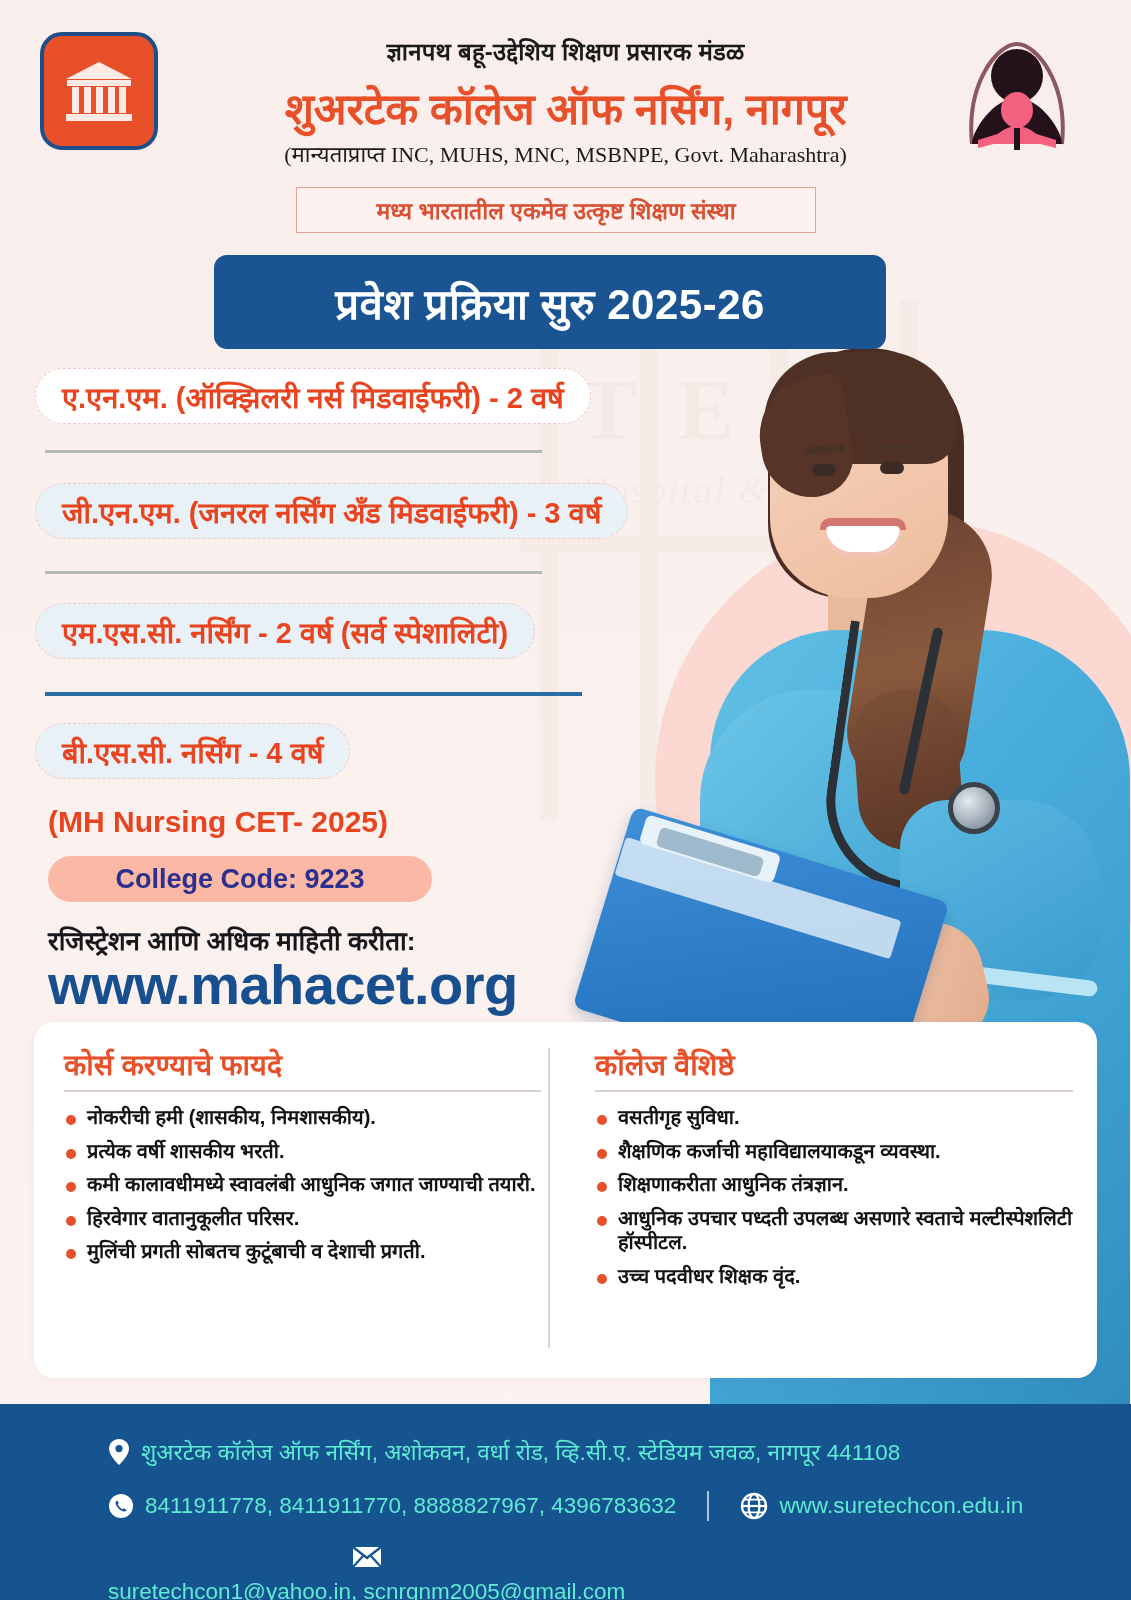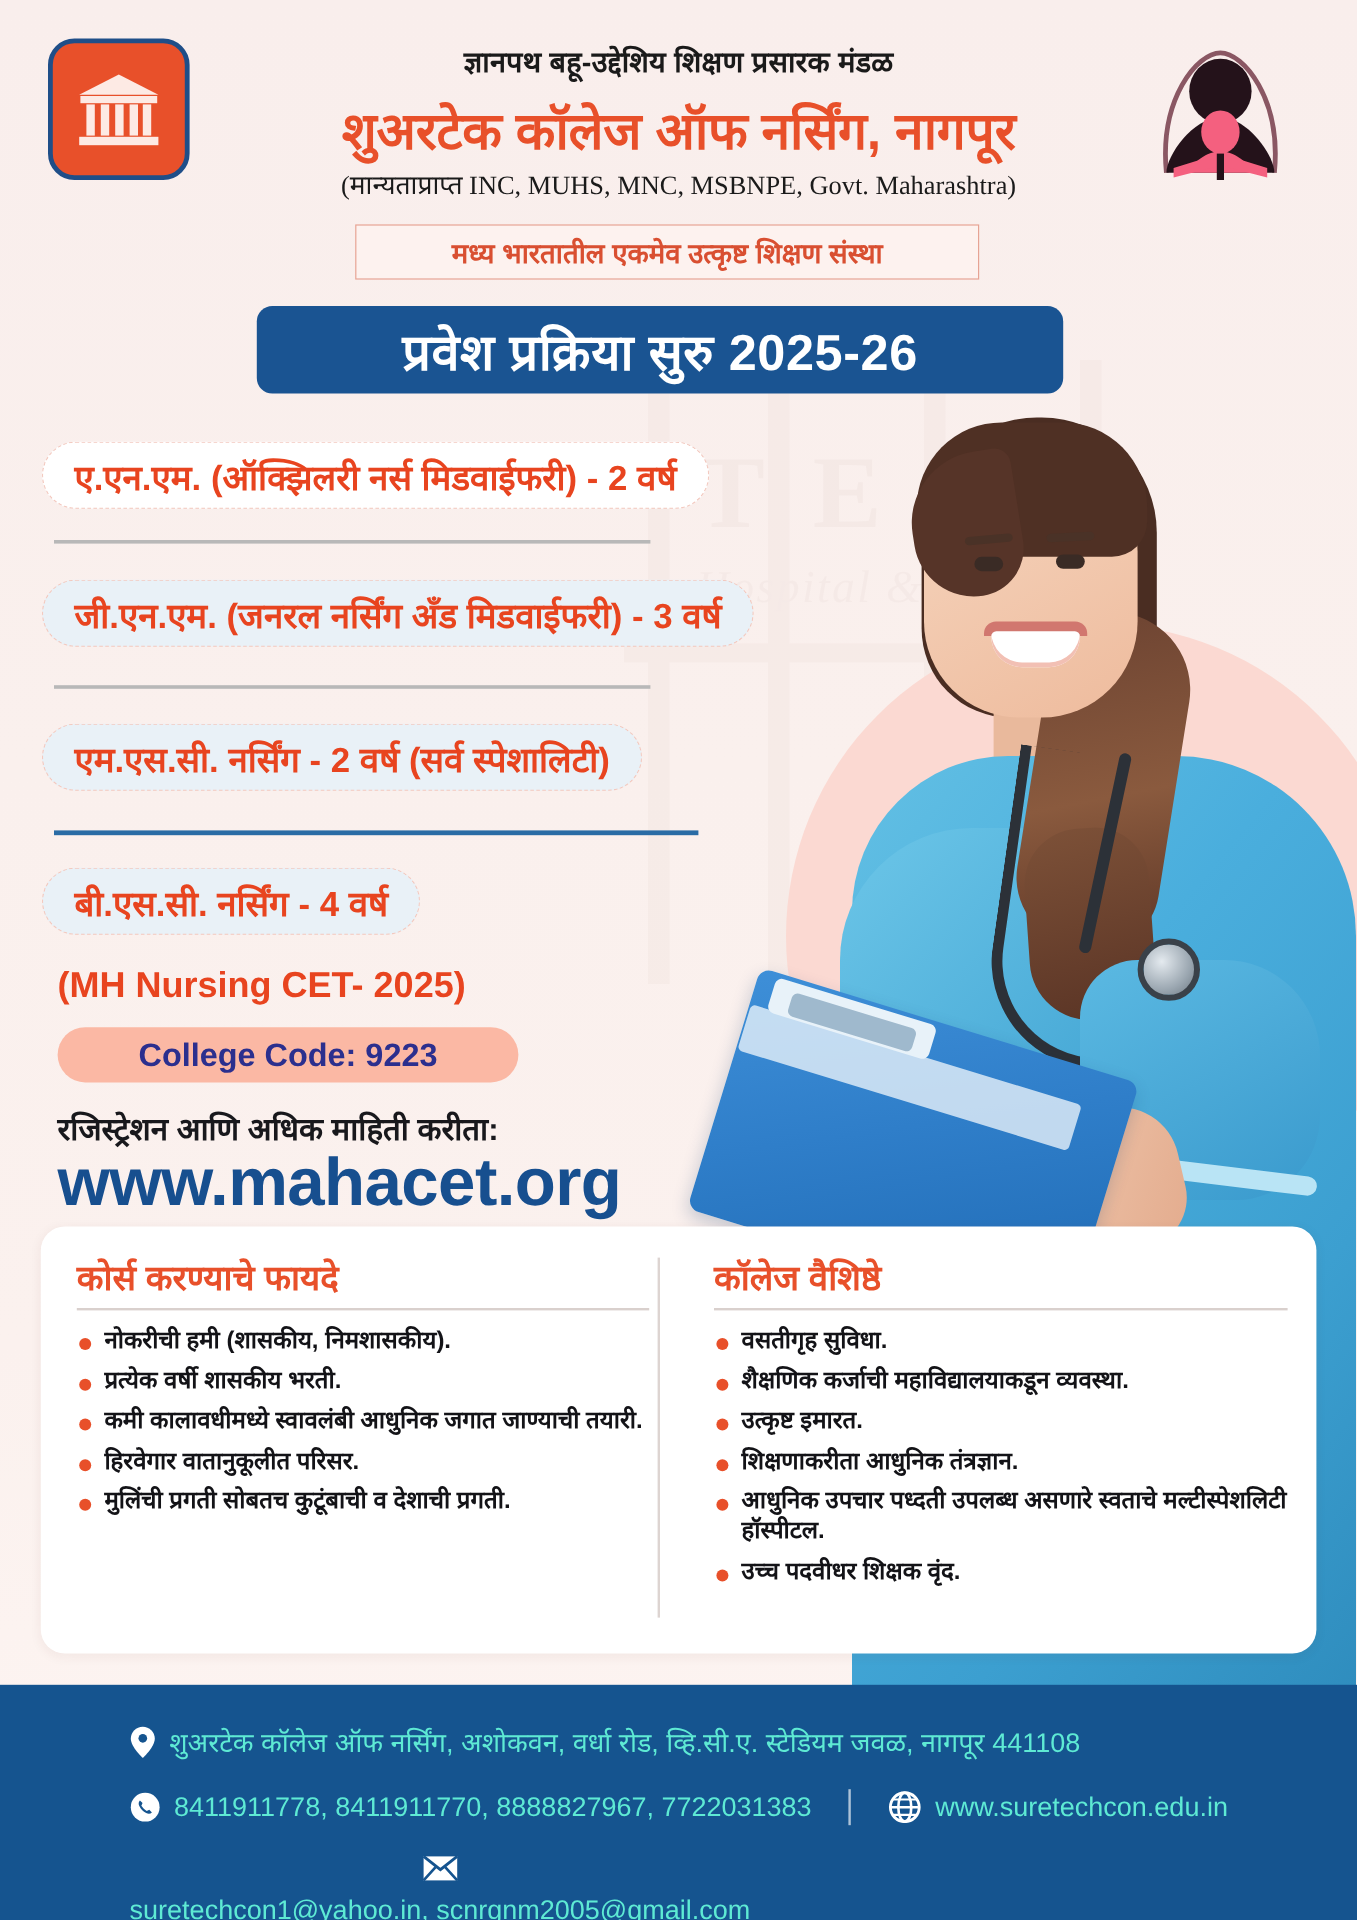--- a/index.html
+++ b/index.html
@@ -191,21 +191,21 @@
   }
   .tagline-box {
     position:absolute; left:296px; top:187px; width:520px; height:46px;
     border:1.5px solid #e6a394; background:#fdf2ef;
     display:flex; align-items:center; justify-content:center;
   }
   .tagline-box span { font-size:23px; font-weight:700; color:#d94f31; }
 
   
   .banner {
-    position:absolute; left:214px; top:255px; width:672px; height:73px;
+    position:absolute; left:214px; top:255px; width:672px; height:94px;
     background:#1a5492; border-radius:13px;
     display:flex; align-items:center; justify-content:center;
   }
   .banner span {
     font-size:42px; font-weight:700; color:#fff; letter-spacing:.5px;
   }
 
   
   .pill {
     position:absolute; height:56px; border-radius:28px;
@@ -411,21 +411,20 @@
         <li>हिरवेगार वातानुकूलीत परिसर.</li>
         <li>मुलिंची प्रगती सोबतच कुटूंबाची व देशाची प्रगती.</li>
       </ul>
     </div>
     <div class="col right">
       <div class="col-title">कॉलेज वैशिष्ठे</div>
       <div class="col-underline"></div>
       <ul class="bullets">
         <li>वसतीगृह सुविधा.</li>
         <li>शैक्षणिक कर्जाची महाविद्यालयाकडून व्यवस्था.</li>
-        <li>उत्कृष्ट इमारत.</li>
         <li>शिक्षणाकरीता आधुनिक तंत्रज्ञान.</li>
         <li>आधुनिक उपचार पध्दती उपलब्ध असणारे स्वताचे मल्टीस्पेशलिटी हॉस्पीटल.</li>
         <li>उच्च पदवीधर शिक्षक वृंद.</li>
       </ul>
     </div>
   </div>
   <div class="vdiv"></div>
 
   <div class="footer">
 
@@ -439,21 +438,21 @@
       <span>शुअरटेक कॉलेज ऑफ नर्सिंग, अशोकवन, वर्धा रोड, व्हि.सी.ए. स्टेडियम जवळ, नागपूर 441108</span>
     </div>
 
     <div class="f-row f-row-2">
       <span class="ico">
         <svg width="26" height="26" viewBox="0 0 26 26">
           <circle cx="13" cy="13" r="12" fill="#fff"></circle>
           <path d="M8.6 7.4 C7.4 8.6 7.2 10.4 8.2 12.2 C9.6 14.8 11.2 16.4 13.8 17.8 C15.6 18.8 17.4 18.6 18.6 17.4 L16.4 15.2 L14.3 16.2 C13 15.4 10.6 13 9.8 11.7 L10.8 9.6 Z" fill="#15548f"></path>
         </svg>
       </span>
-      <span>8411911778, 8411911770, 8888827967, 7722031383</span>
+      <span>8411911778, 8411911770, 8888827967, 4396783632</span>
       <span class="f-sep"></span>
       <span class="ico">
         <svg width="28" height="28" viewBox="0 0 28 28">
           <circle cx="14" cy="14" r="12" fill="none" stroke="#fff" stroke-width="2.4"></circle>
           <ellipse cx="14" cy="14" rx="5.4" ry="12" fill="none" stroke="#fff" stroke-width="2.2"></ellipse>
           <line x1="2" y1="14" x2="26" y2="14" stroke="#fff" stroke-width="2.2"></line>
           <line x1="4" y1="7.6" x2="24" y2="7.6" stroke="#fff" stroke-width="1.8"></line>
           <line x1="4" y1="20.4" x2="24" y2="20.4" stroke="#fff" stroke-width="1.8"></line>
         </svg>
       </span>

